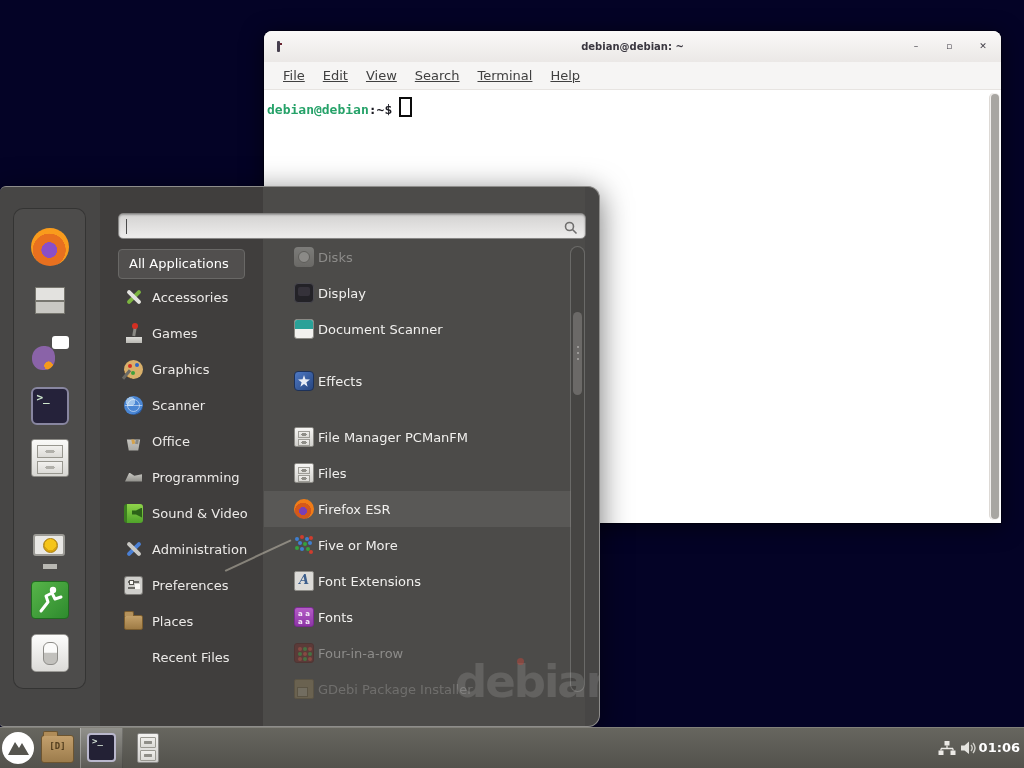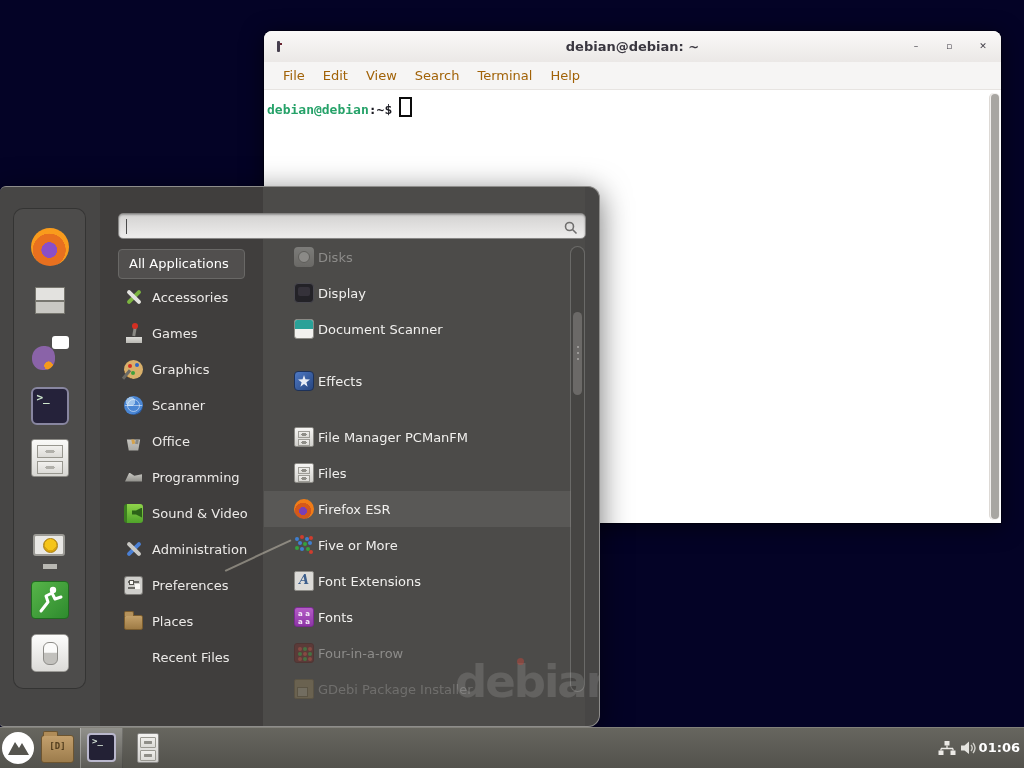--- a/index.html
+++ b/index.html
@@ -5,27 +5,27 @@
   html,body{margin:0;padding:0;}
   body{width:1024px;height:768px;overflow:hidden;font-family:"DejaVu Sans",sans-serif;}
   .abs{position:absolute;}
   #desktop{position:relative;width:1024px;height:768px;background:#040326;overflow:hidden;}
 
   
   #terminal{left:264px;top:31px;width:737px;height:492px;border-radius:8px 8px 0 0;
     box-shadow:0 4px 22px rgba(0,0,0,.6),0 0 0 1px rgba(0,0,0,.35);background:#fff;}
   .titlebar{left:0;top:0;right:0;height:31px;border-radius:8px 8px 0 0;
     background:linear-gradient(180deg,#faf9f8,#ebe8e6);border-bottom:1px solid #d8d3ce;}
-  .win-title{left:0;right:0;top:0;line-height:31px;text-align:center;font-size:13px;font-weight:bold;color:#3a3740;}
+  .win-title{left:0;right:0;top:0;line-height:31px;text-align:center;font-size:10px;font-weight:bold;color:#3a3740;}
   .win-icon{left:13px;top:10px;width:3px;height:11px;background:#463f4e;border-radius:1px;}
   .win-icon::after{content:"";position:absolute;left:3px;top:2px;width:2px;height:2px;background:#6a2430;}
   .wbtn{top:0;width:16px;height:31px;line-height:31px;text-align:center;font-size:9px;color:#403d46;cursor:default;}
   .menubar{left:0;top:31px;right:0;height:28px;background:#f6f5f4;border-bottom:1px solid #e7e4e1;
     display:flex;align-items:center;padding-left:10px;box-sizing:border-box;}
-  .mitem{padding:0 9px;font-size:13px;color:#a16207;line-height:28px;}
+  .mitem{padding:0 9px;font-size:13px;color:#404040;line-height:28px;text-decoration:underline;}
   .term-content{left:0;top:60px;right:0;bottom:0;background:#fff;}
   .prompt{left:3px;top:6px;font:bold 13px "DejaVu Sans Mono",monospace;white-space:pre;}
   .p-user{color:#26a269;}
   .p-sym{color:#1b1b22;font-weight:bold;}
   .cursor-box{display:inline-block;width:9px;height:16px;border:2px solid #0c0c0c;vertical-align:-3px;margin-left:7px;background:#fff;}
   .term-scroll{right:1px;top:2px;width:10px;bottom:3px;background:#f3f1ef;border-left:1px solid #ddd9d5;border-radius:5px;}
   .term-thumb{left:1px;right:1px;top:1px;bottom:1px;background:#a8a6a2;border-radius:5px;}
 
   
   #menu{left:0;top:186px;width:600px;height:541px;background:#474645;

